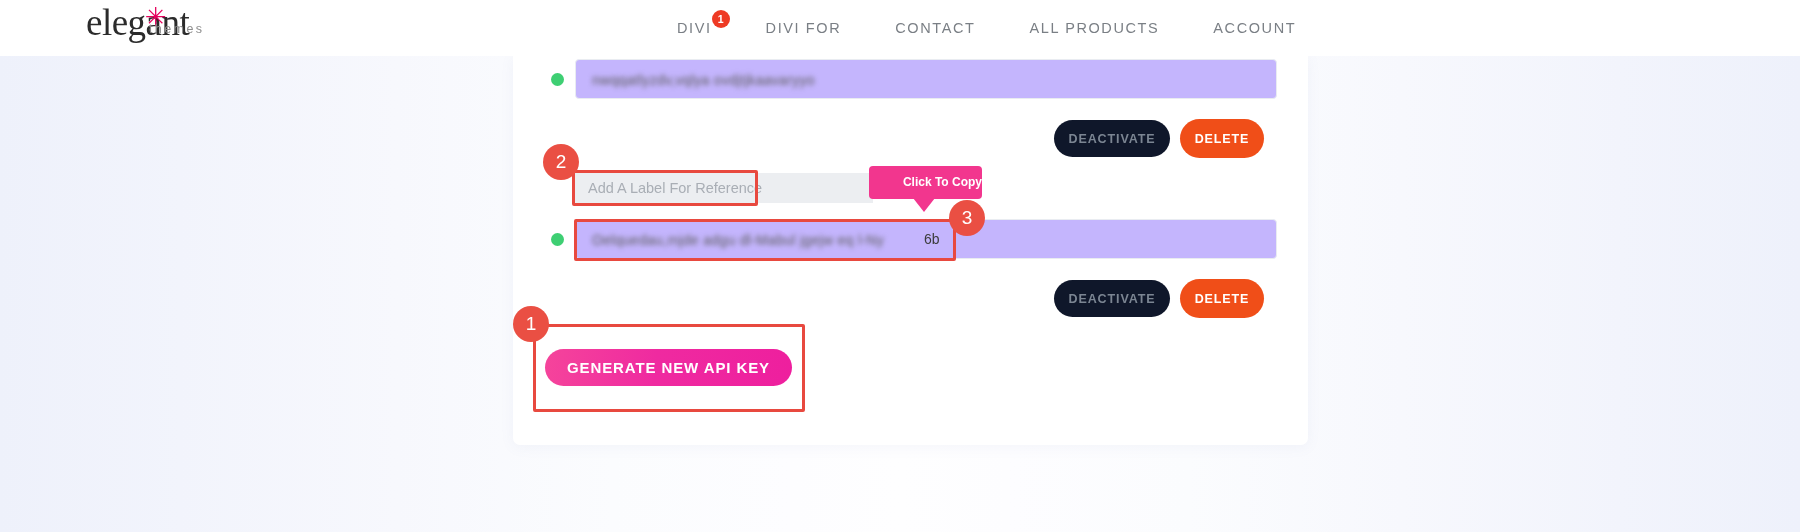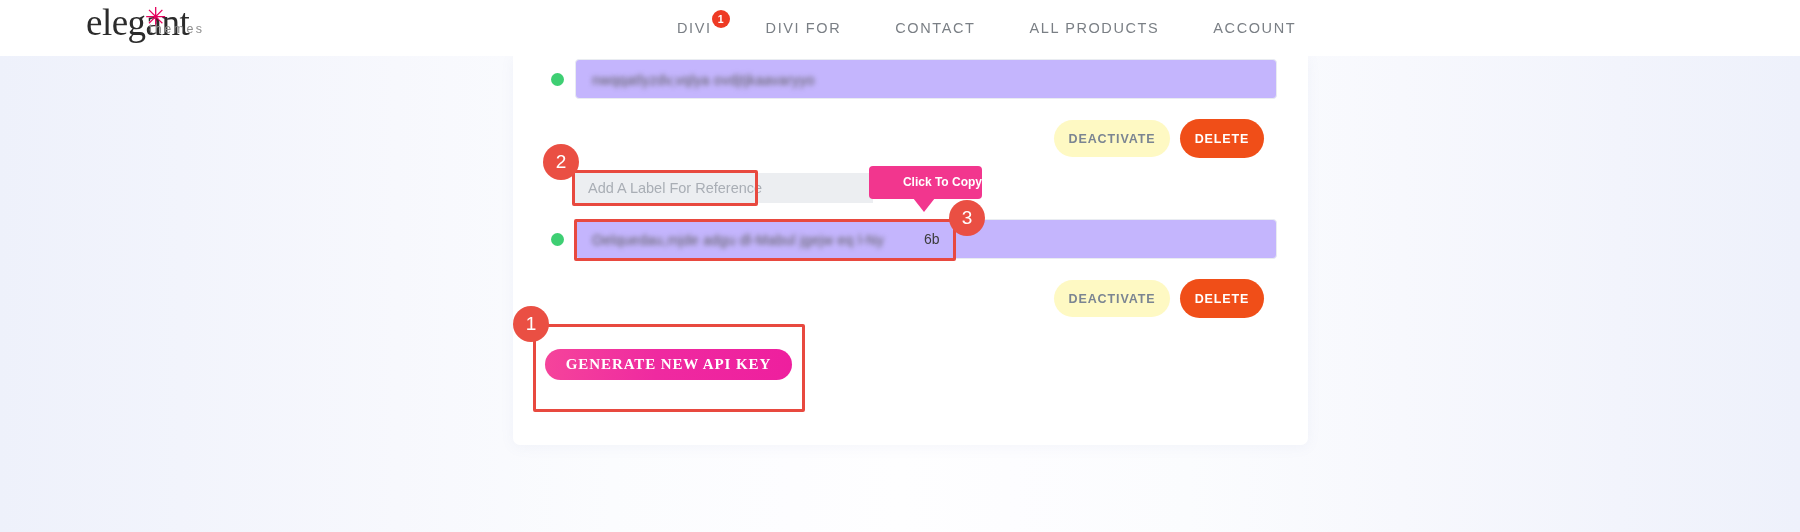--- a/index.html
+++ b/index.html
@@ -184,21 +184,21 @@
     font-family: "Liberation Sans", sans-serif;
   }
 
   
   .btn-deactivate {
     position: absolute;
     width: 116px;
     height: 37px;
     border: none;
     border-radius: 19px;
-    background: #fef9c3;
+    background: #0f172a;
     color: #7b8592;
     font-family: "Liberation Sans", sans-serif;
     font-size: 12.5px;
     font-weight: bold;
     letter-spacing: 0.9px;
     cursor: pointer;
   }
   .btn-delete {
     position: absolute;
     width: 84px;
@@ -230,26 +230,26 @@
     outline: none;
   }
   .label-input::placeholder { color: #a9aeb5; opacity: 1; }
 
   
   .btn-generate {
     position: absolute;
     left: 545px;
     top: 349px;
     width: 247px;
-    height: 31px;
+    height: 37px;
     border: none;
     border-radius: 24px;
     background: linear-gradient(95deg, #f5449b 0%, #ef2aa0 45%, #ee1f9e 100%);
     color: #ffffff;
-    font-family: Liberation Serif, serif;
+    font-family: Liberation Sans, sans-serif;
     font-size: 15px;
     font-weight: bold;
     letter-spacing: 0.9px;
     cursor: pointer;
   }
 
   
   .anno-box {
     position: absolute;
     border: 3px solid #e8493f;

